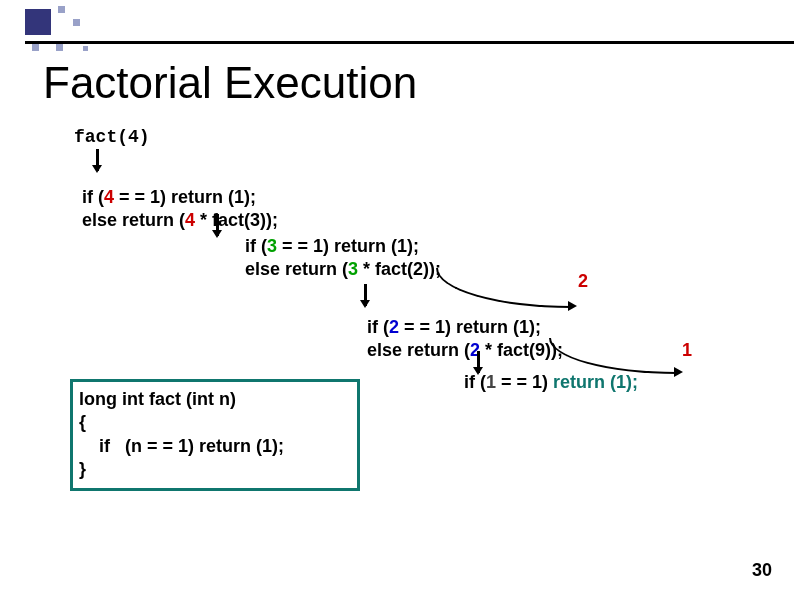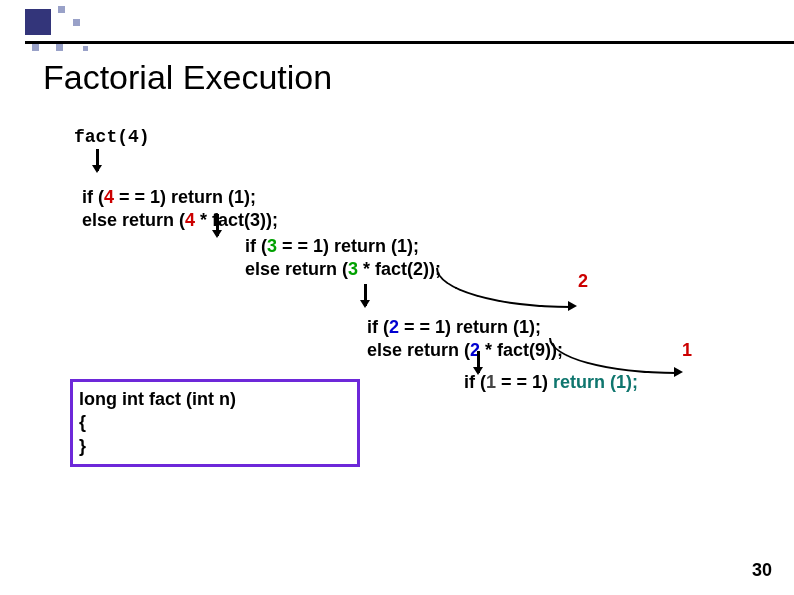--- a/index.html
+++ b/index.html
@@ -35,21 +35,21 @@
   }
   .decor-sq.a { top: 6px; left: 58px; }
   .decor-sq.b { top: 19px; left: 73px; }
   .decor-sq.c { top: 44px; left: 32px; }
   .decor-sq.d { top: 44px; left: 56px; }
   .decor-sq.e { top: 46px; left: 83px; width:5px; height:5px;}
   .title {
     position: absolute;
     top: 58px;
     left: 43px;
-    font-size: 34px;
+    font-size: 44px;
     font-weight: 400;
     color: #000;
     letter-spacing: 0px;
   }
   .content {
     position: absolute;
     top: 126px;
     left: 74px;
     right: 20px;
     font-weight: bold;
@@ -87,21 +87,21 @@
   }
   .ad1 { top: 23px; left: 22px; }
   .ad2 { top: 88px; left: 142px; }
   .ad3 { top: 158px; left: 290px; }
   .ad4 { top: 225px; left: 403px; }
   .codebox {
     position: absolute;
     top: 253px;
     left: -4px;
     width: 290px;
-    border: 3px solid #6d28d9;
+    border: 3px solid #0f766e;
     background: #fff;
     padding: 6px 6px 6px 6px;
     font-weight: bold;
     font-size: 18px;
     line-height: 1.3;
   }
   .page-num {
     position: absolute;
     bottom: 14px;
     right: 22px;
@@ -180,18 +180,19 @@
     </div>
 
     <div class="curve c2"></div>
     <div class="ret-num rn2">2</div>
     <div class="curve c1"></div>
     <div class="ret-num rn1">1</div>
 
     <div class="codebox">
       <div>long  int  fact (int n)</div>
       <div>{</div>
+      <div style="white-space:pre">    if   (n = = 1) return (1);</div>
       <div>}</div>
     </div>
   </div>
 </div>
 
 <div class="page-num">30</div>
 
 </body></html>

